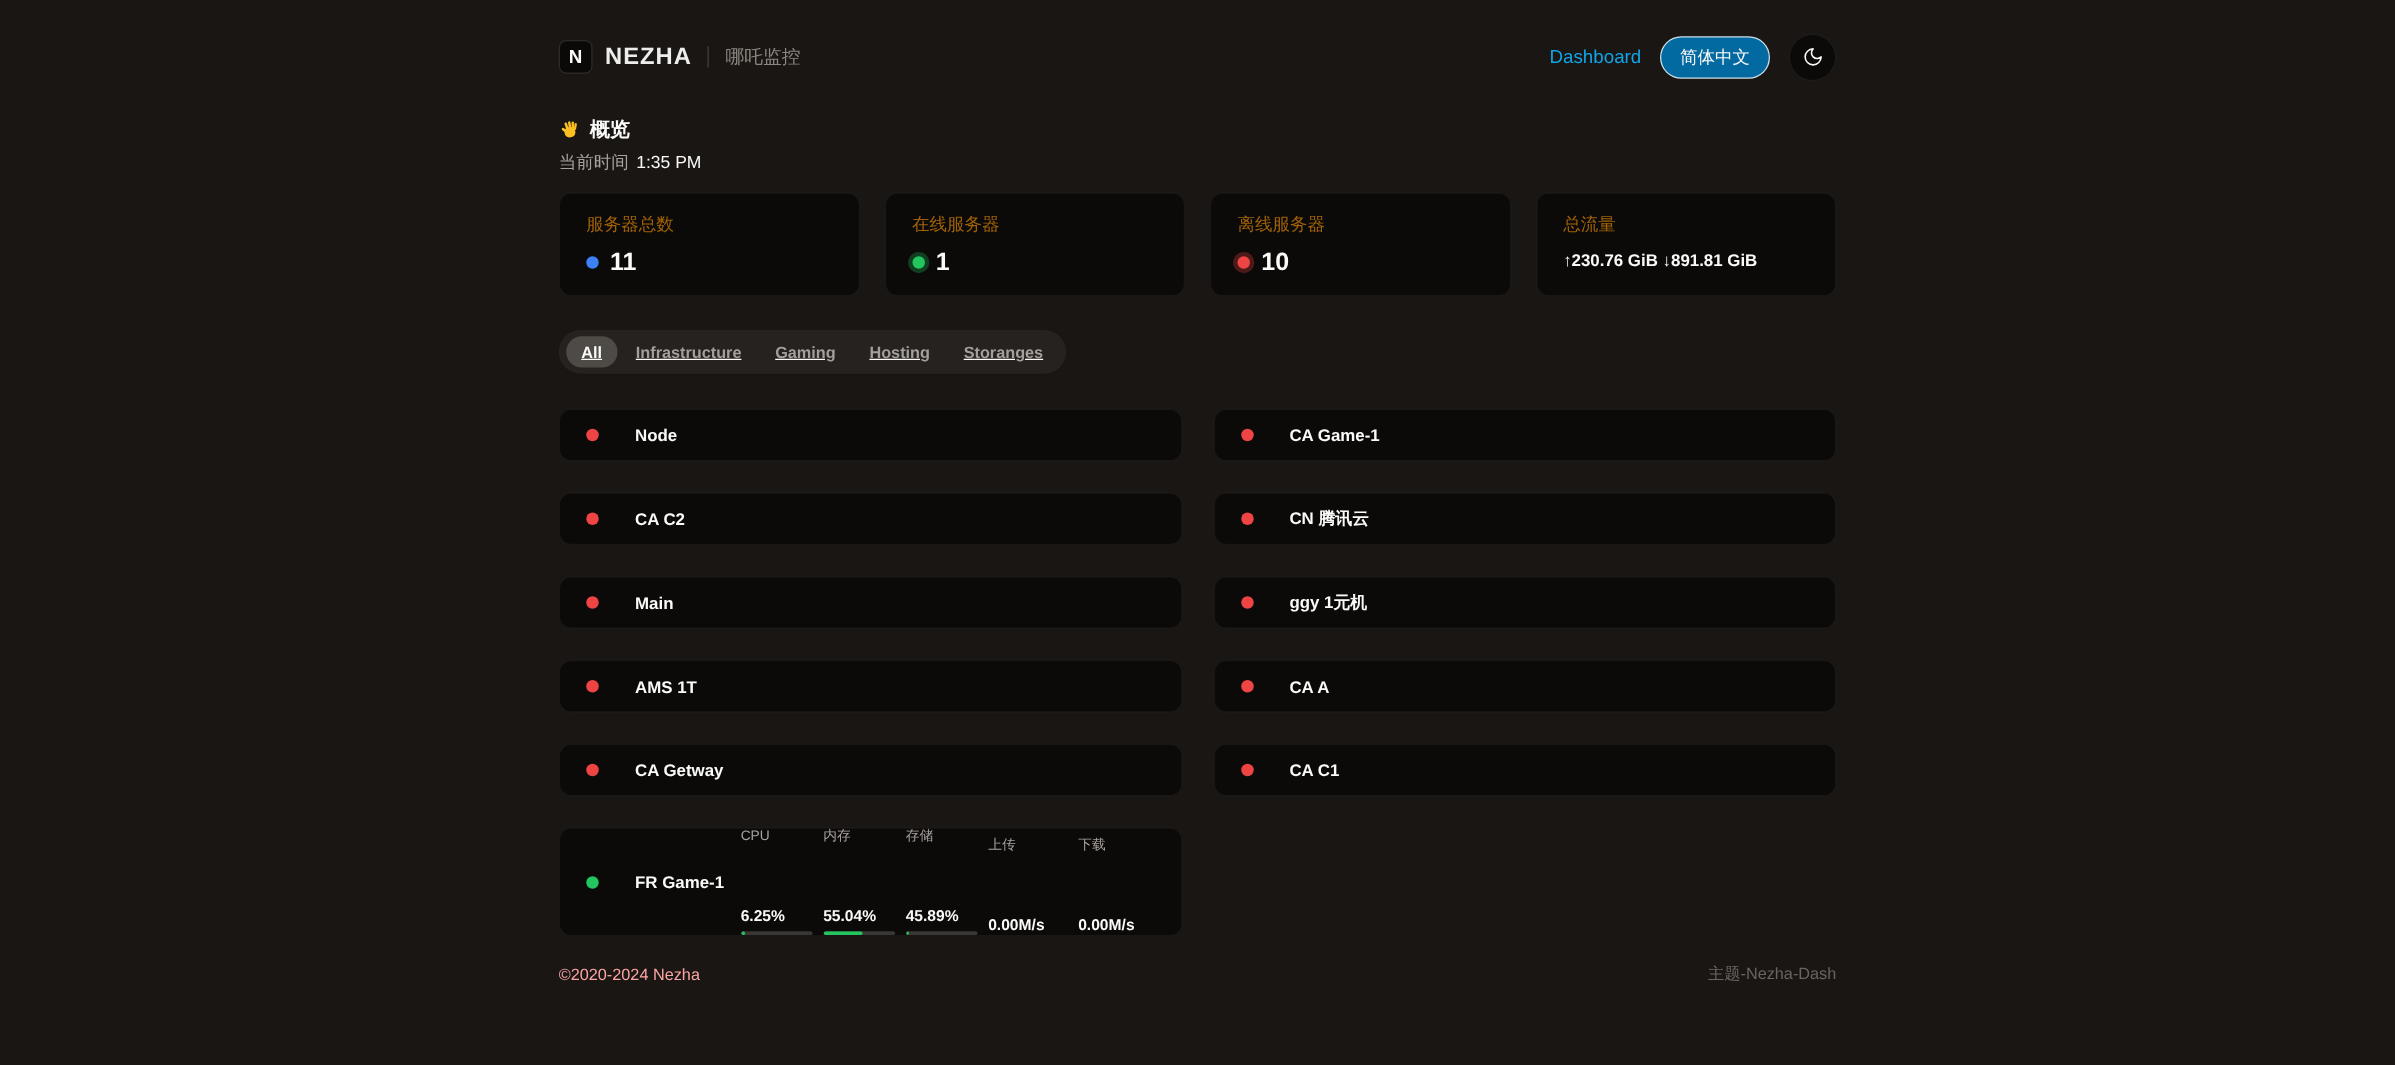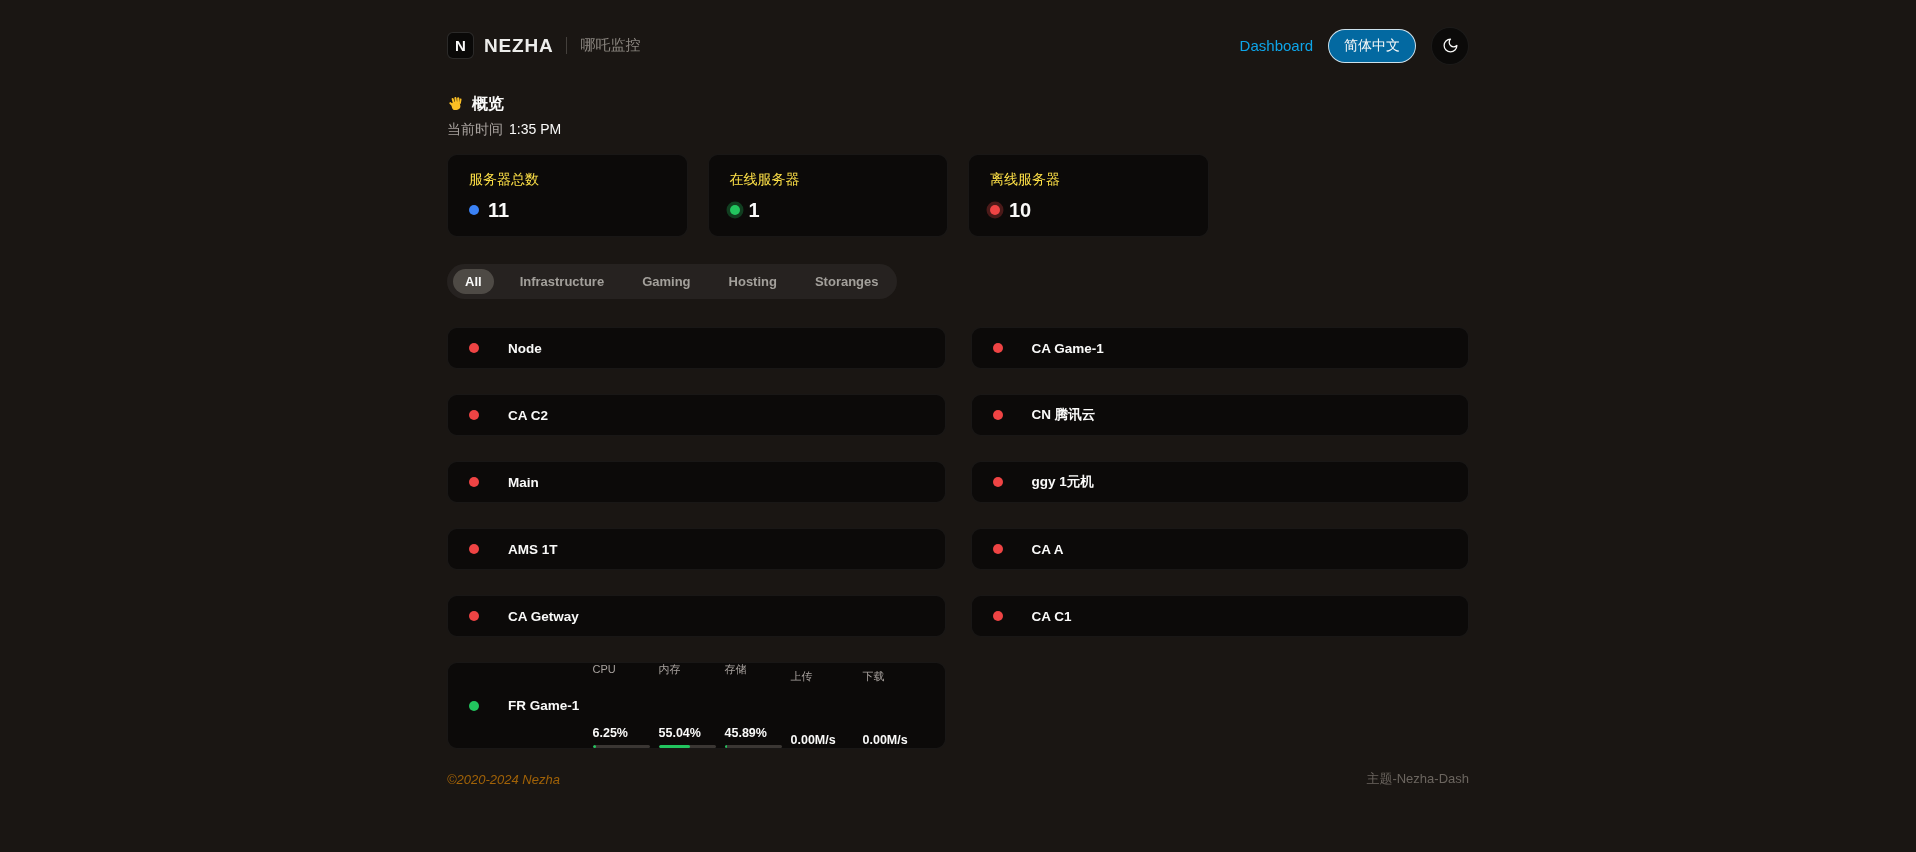--- a/index.html
+++ b/index.html
@@ -46,30 +46,30 @@
   .time-label { color:#a8a29e; margin-right:6px; }
   .time-value { color:#fafaf9; }
 
   
   .cards { margin-top:15px; display:grid; grid-template-columns:repeat(4,1fr); gap:20px; }
   .card {
     height:83px; background:#0c0a09; border:1px solid rgba(255,255,255,0.055);
     border-radius:10px; padding:16px 21px;
     display:flex; flex-direction:column; justify-content:space-between;
   }
-  .card-label { font-size:14px; color:#fde047; }
+  .card-label { font-size:14px; color:#a16207; }
   .card-value-row { display:flex; align-items:center; gap:9px; }
   .card-dot { width:10px; height:10px; border-radius:50%; flex:0 0 auto; }
   .card-value { font-size:20px; font-weight:bold; color:#fafaf9; line-height:1; }
   .traffic-value { font-size:13.5px; font-weight:bold; color:#fafaf9; padding-bottom:4px; }
 
   
   .tabs {
     margin-top:27px; display:inline-flex; align-items:center;
-    background:#262220; border-radius:18px; padding:5px 6px; gap:14px;
+    background:#262220; border-radius:18px; padding:5px 6px; gap:3px;text-decoration:underline;
   }
   .tab {
     border:none; background:transparent; cursor:pointer;
     font-family:"Liberation Sans", sans-serif;
     font-size:13px; font-weight:bold; color:#a3a09b;
     padding:6px 12px; border-radius:999px; line-height:1;
   }
   .tab.active { background:#4e4a45; color:#fafaf9; }
 
   
@@ -84,21 +84,21 @@
   .metrics { margin-left:auto; display:flex; align-items:flex-end; gap:9px; padding-right:2px; }
   .metric { width:57px; }
   .metric.wide { width:63px; }
   .metric-label { font-size:11px; color:#a8a29e; line-height:1.25; }
   .metric-value { font-size:12.5px; font-weight:bold; color:#fafaf9; line-height:1.3;margin-top:48px; }
   .metric-bar { height:3px; background:#3a3633; border-radius:2px; margin-top:4px; overflow:hidden; }
   .metric-fill { height:100%; border-radius:2px; }
 
   
   .footer { margin-top:21px; display:flex; justify-content:space-between; align-items:center; font-size:13px; }
-  .footer-left { color:#a16207;font-style:italic; }
+  .footer-left { color:#fca5a5; }
   .footer-right { color:#696teal; color:#6b655f; cursor:pointer; }
 </style>
 </head>
 <body>
 
 <div class="page">
 
   
   <div class="header">
     <div class="logo-group">
@@ -156,20 +156,24 @@
         <span class="card-value">1</span>
       </div>
     </div>
     <div class="card">
       <div class="card-label">离线服务器</div>
       <div class="card-value-row">
         <span class="card-dot" style="background-color: rgb(239, 68, 68); box-shadow: rgba(239, 68, 68, 0.28) 0px 0px 0px 3.5px;"></span>
         <span class="card-value">10</span>
       </div>
     </div>
+    <div class="card">
+      <div class="card-label">总流量</div>
+      <div class="traffic-value">↑230.76 GiB ↓891.81 GiB</div>
+    </div>
   </div>
 
   
   <nav class="tabs" id="tabs">
       <button class="tab active">All</button>
       <button class="tab">Infrastructure</button>
       <button class="tab">Gaming</button>
       <button class="tab">Hosting</button>
       <button class="tab">Storanges</button>
     </nav>

